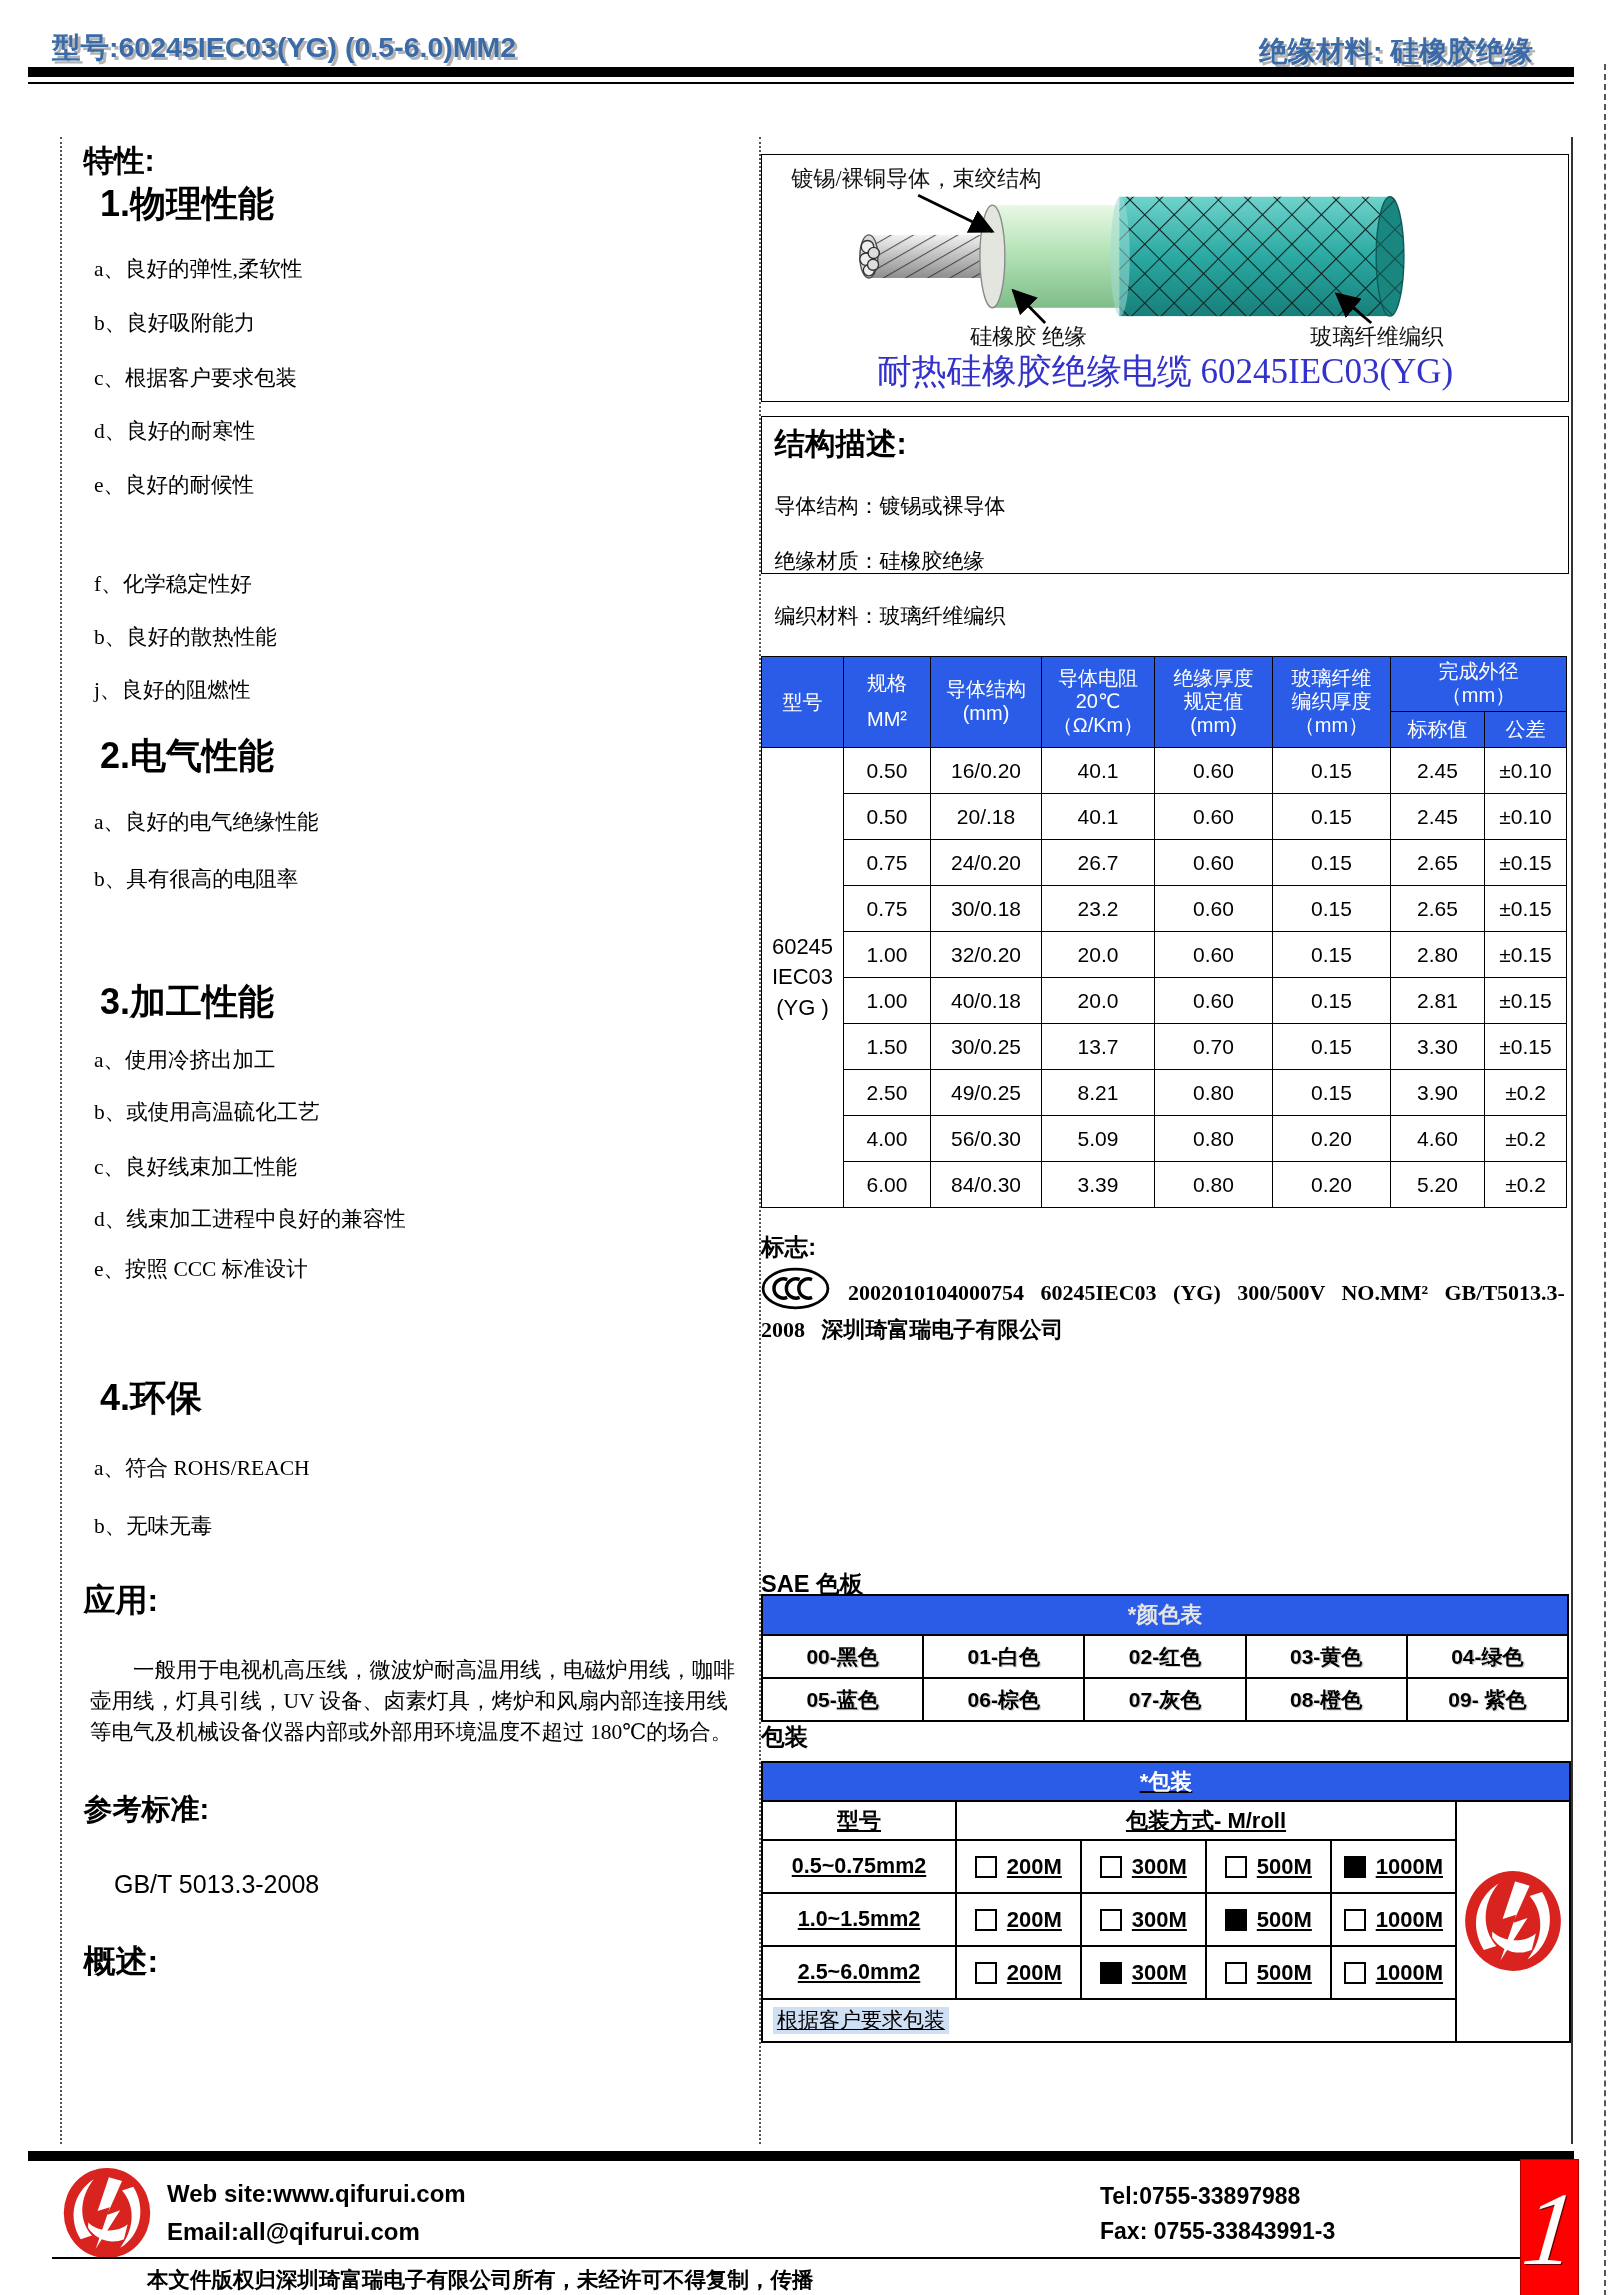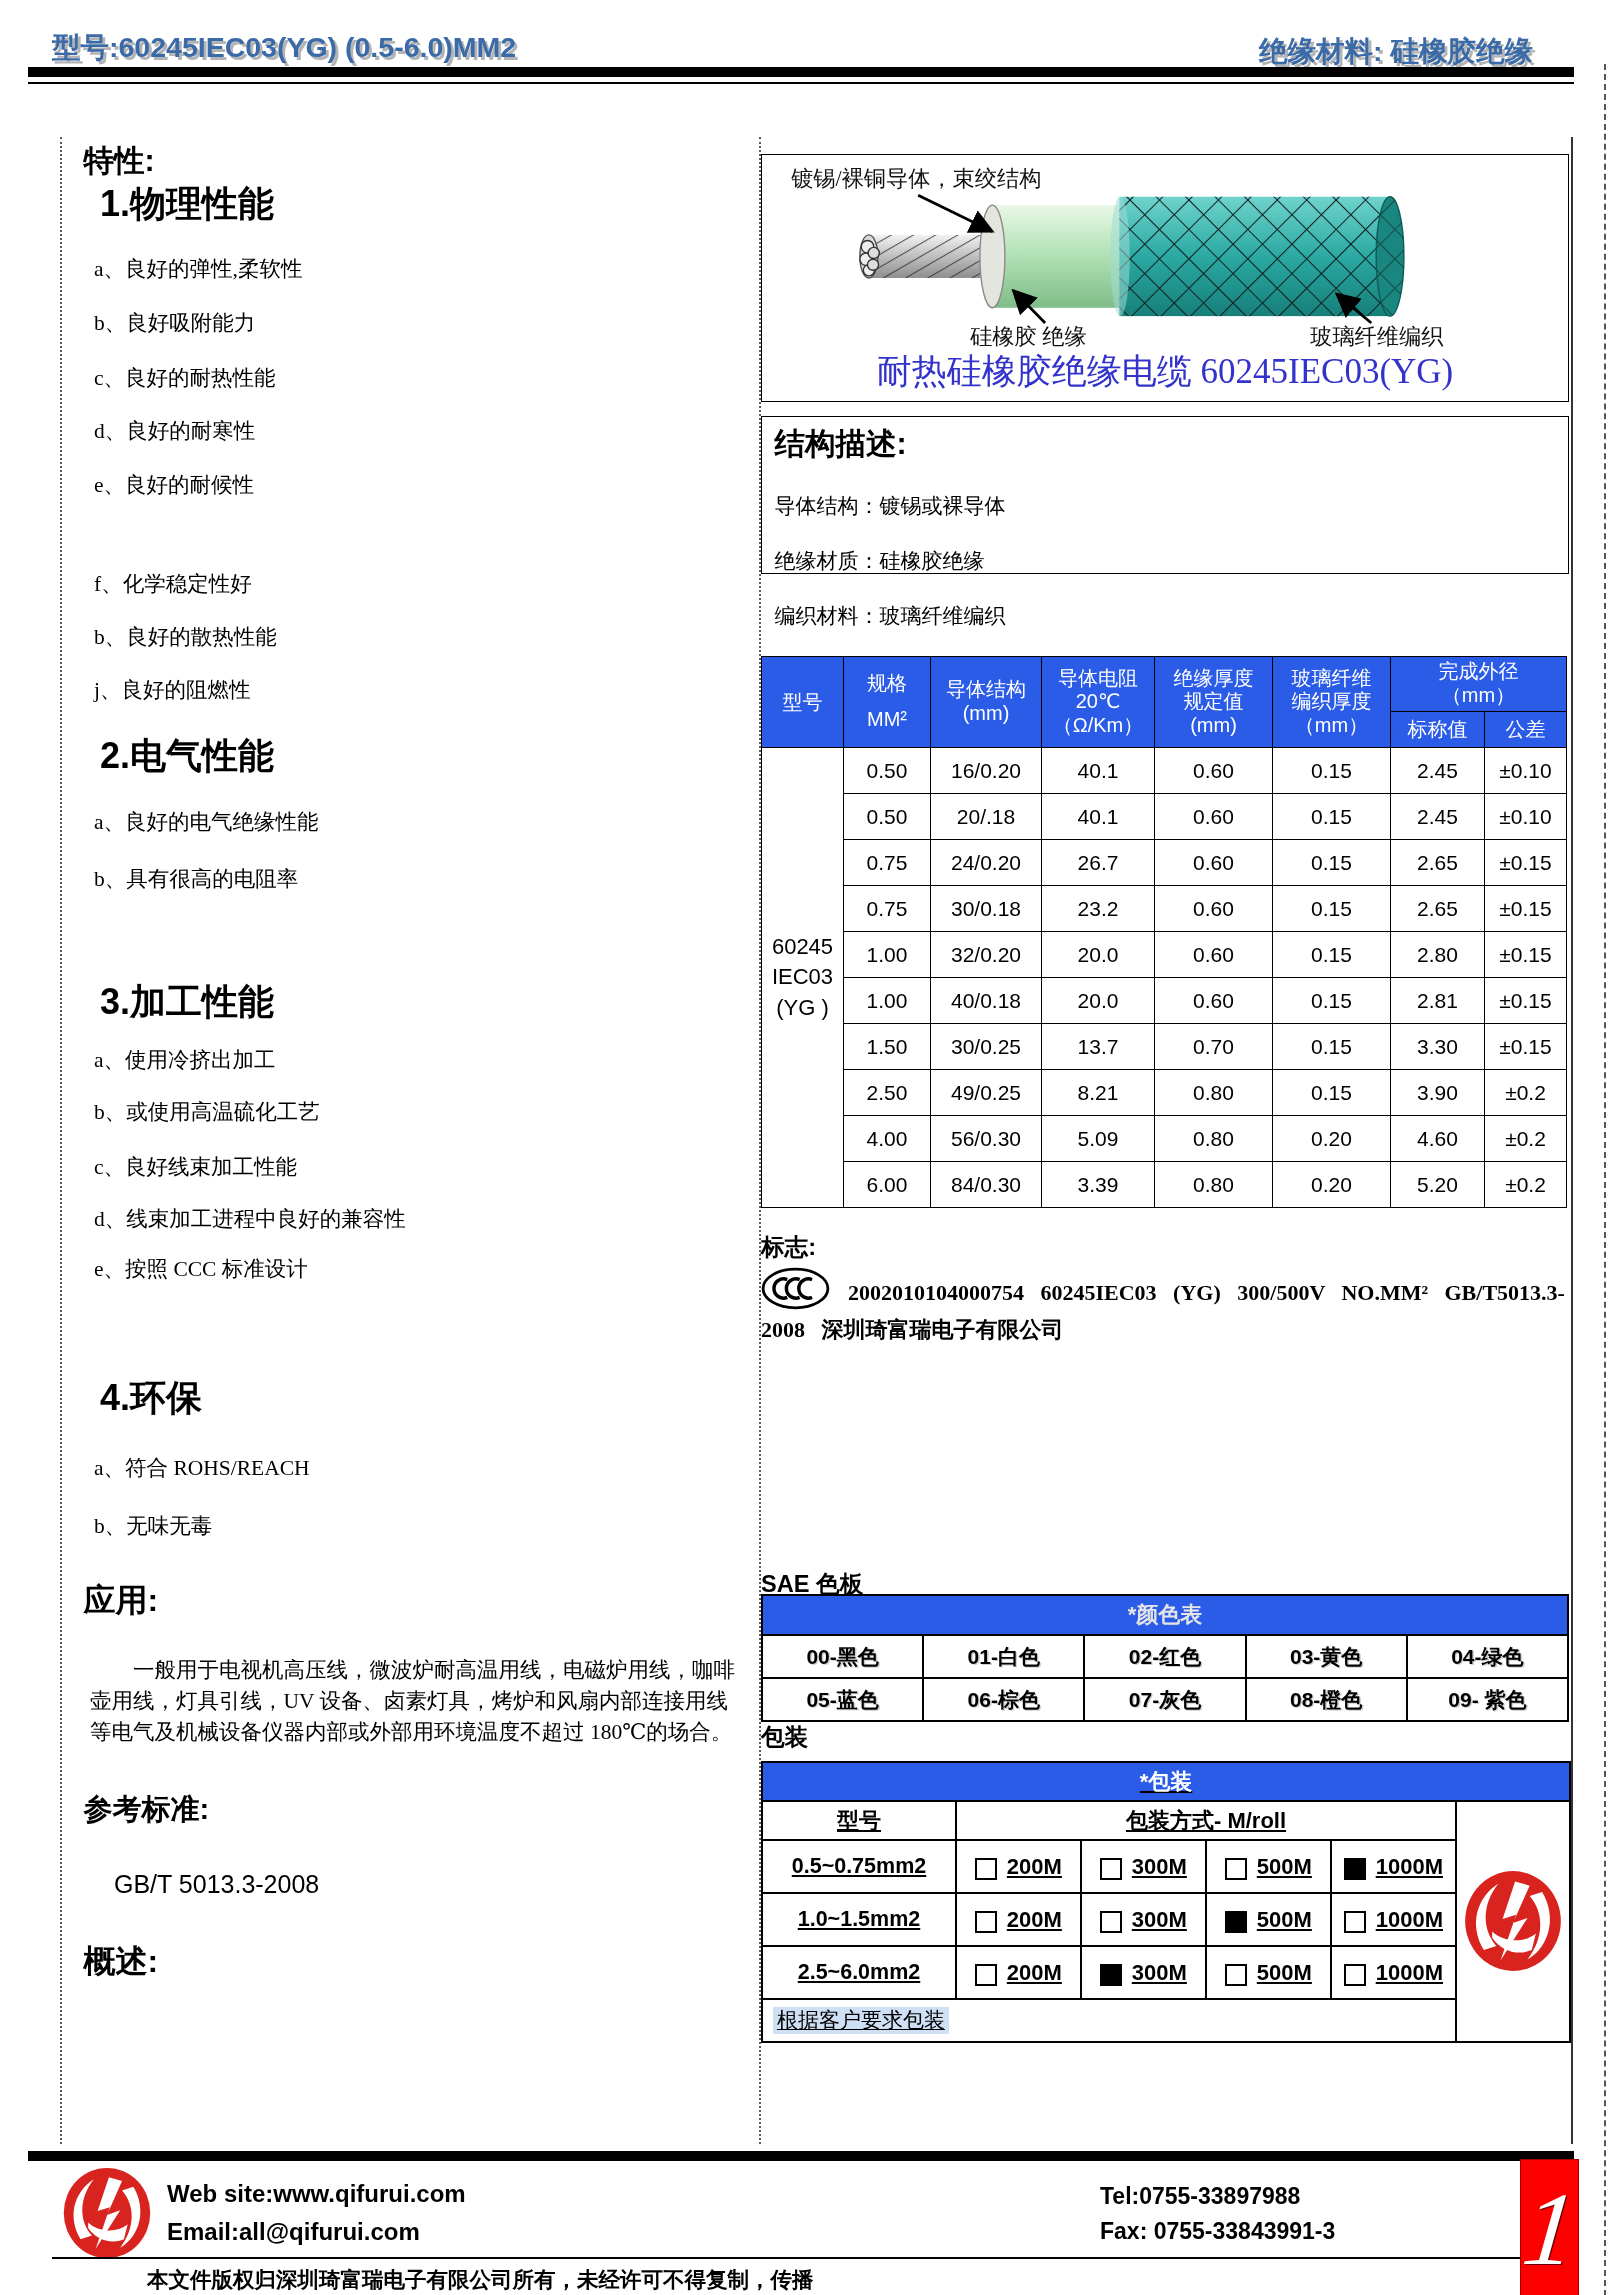--- a/index.html
+++ b/index.html
@@ -78,21 +78,21 @@
 
   
   #packing-heading{top:1584px;font-size:23.6px;font-weight:bold;}
   #packing-table{top:1624px;}
   #packing-table table{width:808px;text-decoration:underline;}
   #packing-table th.title{background:var(--accent-blue,#2A5CE8);color:#fff;font-size:22px;height:35px;border:2.1px solid #000;}
   #packing-table th,#packing-table td{border:2.1px solid #000;text-align:center;vertical-align:middle;}
   #packing-table .sub{font-size:22px;font-weight:bold;height:35px;}
   #packing-table td.model{font-size:21.5px;font-weight:bold;height:49px;}
   .optcell{height:49px;}
-  .opt{display:flex;align-items:flex-end;justify-content:center;gap:9.7px;}
+  .opt{display:flex;align-items:center;justify-content:center;gap:9.7px;}
   .cbx{width:18px;height:18px;border:2.1px solid #000;display:inline-block;background:#fff;}
   .cbx.checked{background:#000;}
   .optlabel{font-size:22px;font-weight:bold;}
   td.logo-cell{border:2.1px solid #000;}
   #packing-note-row td{height:39px;text-align:left;padding-left:9.7px;border:2.1px solid #000;}
   #packing-note{font-size:21px;font-family:"Liberation Serif","DejaVu Serif",serif;
       background:var(--note-highlight,#CFE0F5);padding:1.4px 4.2px;}
 
   
   #ftr-bar{left:28px;top:2151px;width:1546px;height:10.4px;}
@@ -131,21 +131,21 @@
   <div id="hdr-line" class="bar"></div>
   <div id="outer-dash"></div>
 
   <div id="content">
     <div id="col-divider"></div>
 
     <div class="labs sec-title" style="left:21.5px;top:4.2px;">特性:</div>
     <div class="labs grp-head" style="left:38px;top:43px;">1.物理性能</div>
     <div class="labs feat-item" style="left:32px;top:117px;">a、良好的弹性,柔软性</div>
     <div class="labs feat-item" style="left:32px;top:171px;">b、良好吸附能力</div>
-    <div class="labs feat-item" style="left:32px;top:226px;">c、良好的耐热性能</div>
+    <div class="labs feat-item" style="left:32px;top:226px;">c、根据客户要求包装</div>
     <div class="labs feat-item" style="left:32px;top:279px;">d、良好的耐寒性</div>
     <div class="labs feat-item" style="left:32px;top:333px;">e、良好的耐候性</div>
     <div class="labs feat-item" style="left:32px;top:432px;">f、化学稳定性好</div>
     <div class="labs feat-item" style="left:32px;top:485px;">b、良好的散热性能</div>
     <div class="labs feat-item" style="left:32px;top:538px;">j、良好的阻燃性</div>
 
     <div class="labs grp-head" style="left:38px;top:595px;">2.电气性能</div>
     <div class="labs feat-item" style="left:32px;top:670px;">a、良好的电气绝缘性能</div>
     <div class="labs feat-item" style="left:32px;top:727px;">b、具有很高的电阻率</div>
 

